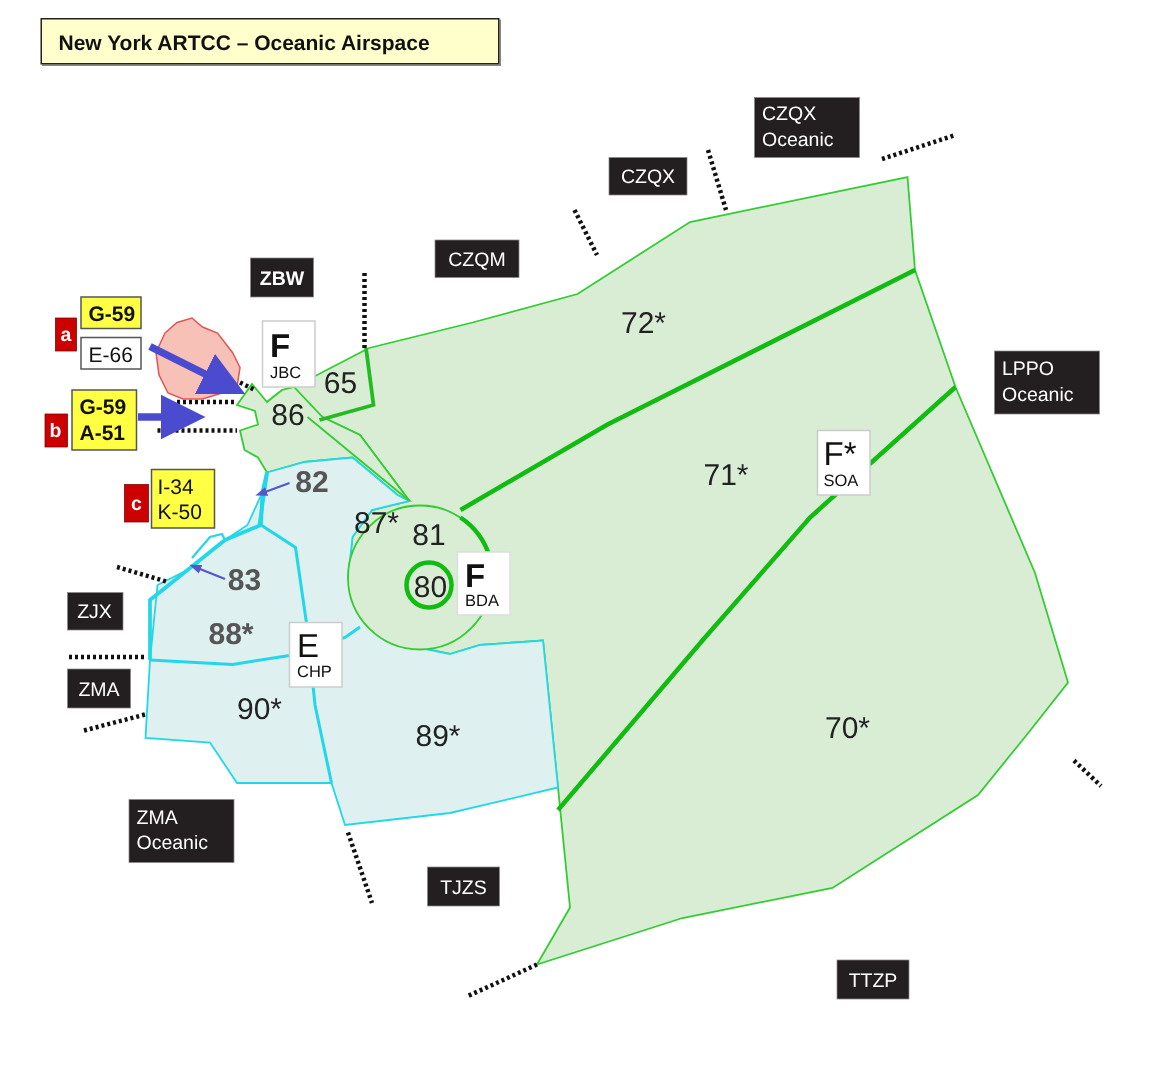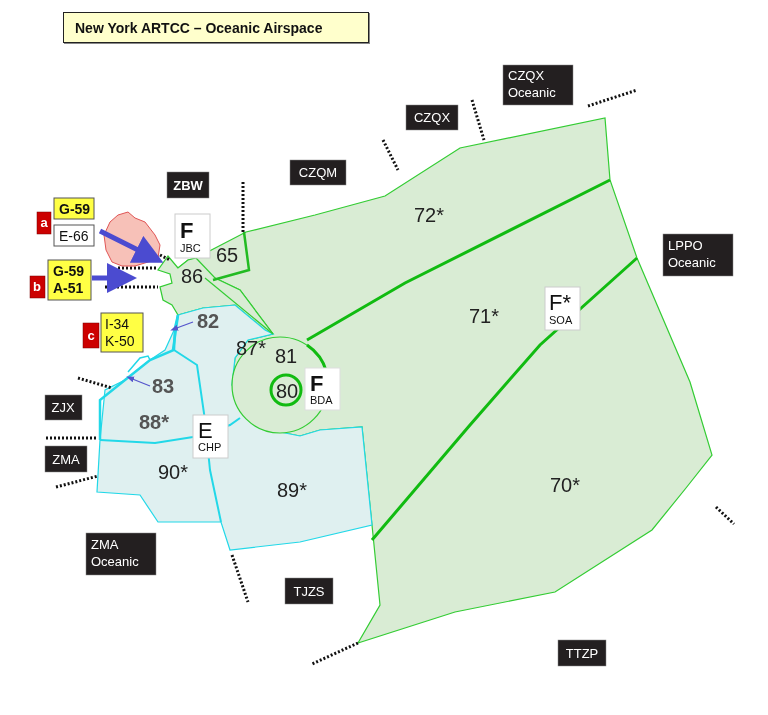--- a/index.html
+++ b/index.html
@@ -1,21 +1,21 @@
 <!DOCTYPE html>
 <html><head>
 <meta charset="utf-8">
 <style>
   html, body { margin: 0; padding: 0; background: #ffffff; }
   body { width: 768px; height: 715px; position: relative; overflow: hidden; font-family: "Liberation Sans", sans-serif; }
   #map { position: absolute; left: 0; top: 0; width: 768px; height: 715px; }
   .title-box {
     position: absolute; left: 27px; top: 12px; width: 306px; height: 31px;
     background: #ffffcc; border: 1px solid #222; box-shadow: 1px 1px 0 #888;
-    font-weight: bold; font-size: 14px; color: #111; line-height: 31px; padding-left: 11px; box-sizing: border-box; margin-left: 36px;
+    font-weight: bold; font-size: 14px; color: #111; line-height: 31px; padding-left: 11px; box-sizing: border-box;
   }
   .fir-label { font-family: "Liberation Sans", sans-serif; font-size: 13px; fill: #ffffff; }
   .fir-label.bold { font-weight: bold; }
   .sector-num { font-family: "Liberation Sans", sans-serif; font-size: 20px; fill: #222; }
   .sector-num.grey { fill: #555; font-weight: bold; }
   .route-lbl { font-family: "Liberation Sans", sans-serif; font-size: 14px; fill: #111; }
   .route-lbl.bold { font-weight: bold; }
   .letter-badge { font-family: "Liberation Sans", sans-serif; font-weight: bold; font-size: 13px; fill: #fff; }
   .code-big { font-family: "Liberation Sans", sans-serif; font-size: 22px; fill: #111; }
   .code-big.bold { font-weight: bold; }

